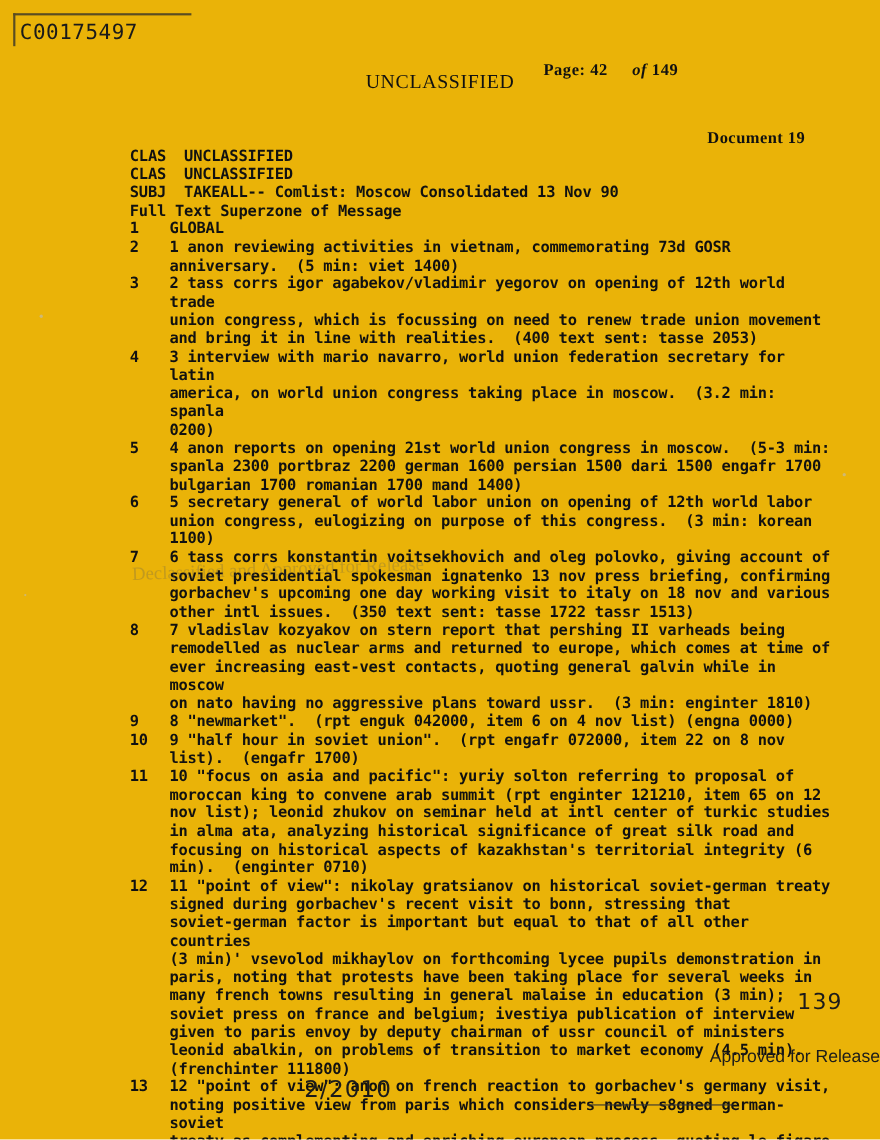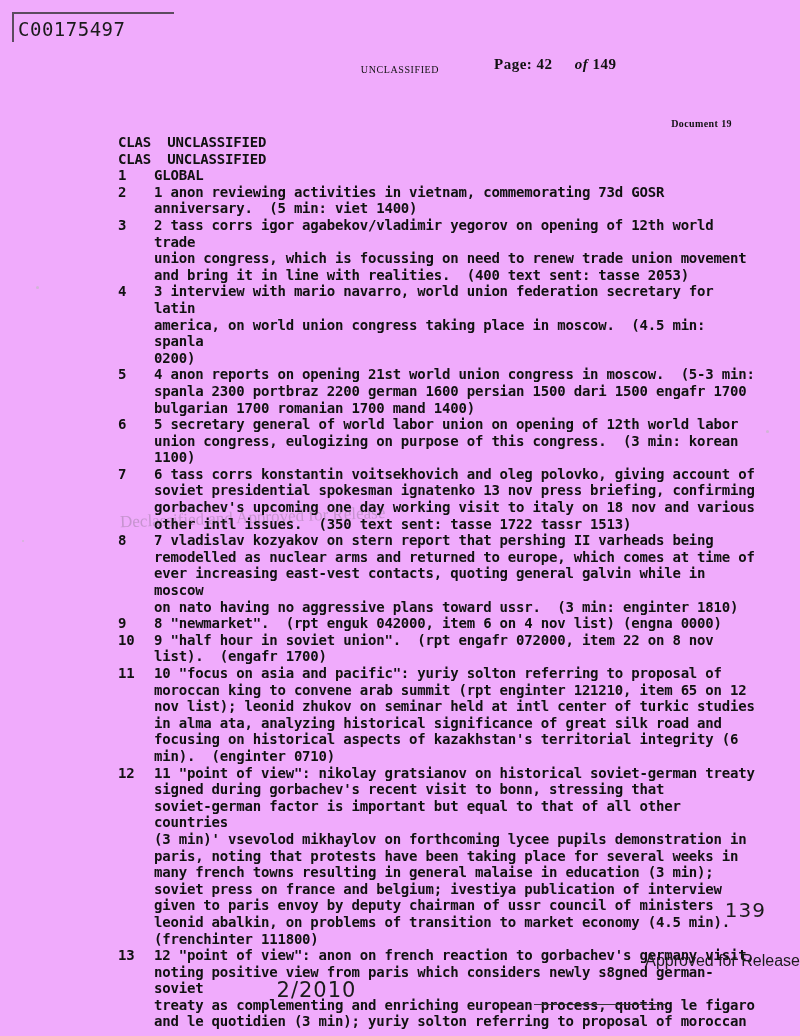--- a/index.html
+++ b/index.html
@@ -12,21 +12,21 @@
     height: 1036px;
     position: relative;
     font-family: "Liberation Serif", serif;
     color: #111;
     overflow: hidden;
   }
   .page {
     position: relative;
     width: 800px;
     height: 1036px;
-    background: #f0abfc;
+    background: #eab308;
   }
 
   
   .control-number {
     position: absolute;
     left: 18px;
     top: 18px;
     font-family: "DejaVu Sans Mono", monospace;
     font-size: 19px;
     letter-spacing: 0.5px;
@@ -43,21 +43,21 @@
     opacity: 0.75;
   }
 
   .classification {
     position: absolute;
     left: 0;
     top: 64px;
     width: 800px;
     text-align: center;
     font-family: "Liberation Serif", serif;
-    font-size: 10px;
+    font-size: 18px;
     letter-spacing: 0.6px;
   }
 
   .page-num {
     position: absolute;
     left: 494px;
     top: 56px;
     font-size: 15px;
     font-weight: bold;
     letter-spacing: 0.5px;
@@ -65,21 +65,21 @@
   .page-num .of {
     margin-left: 18px;
     font-weight: bold;
     font-style: italic;
   }
 
   .doc-num {
     position: absolute;
     right: 68px;
     top: 118px;
-    font-size: 10px;
+    font-size: 15px;
     font-weight: bold;
     letter-spacing: 0.4px;
   }
 
   
   .body-block {
     position: absolute;
     left: 118px;
     top: 134px;
     width: 640px;
@@ -181,40 +181,42 @@
     <span>149</span>
   </div>
 
   <div class="classification">UNCLASSIFIED</div>
 
   <div class="doc-num">Document 19</div>
 
   <div class="body-block">
     <div class="hdr-line">CLAS  UNCLASSIFIED</div>
     <div class="hdr-line">CLAS  UNCLASSIFIED</div>
+    <div class="hdr-line">SUBJ  TAKEALL-- Comlist: Moscow Consolidated 13 Nov 90</div>
+    <div class="hdr-line">Full Text Superzone of Message</div>
 
     <div class="row">
       <div class="num">1</div>
       <div class="txt">GLOBAL</div>
     </div>
     <div class="row">
       <div class="num">2</div>
       <div class="txt">1 anon reviewing activities in vietnam, commemorating 73d GOSR
 anniversary.  (5 min: viet 1400)</div>
     </div>
     <div class="row">
       <div class="num">3</div>
       <div class="txt">2 tass corrs igor agabekov/vladimir yegorov on opening of 12th world trade
 union congress, which is focussing on need to renew trade union movement
 and bring it in line with realities.  (400 text sent: tasse 2053)</div>
     </div>
     <div class="row">
       <div class="num">4</div>
       <div class="txt">3 interview with mario navarro, world union federation secretary for latin
-america, on world union congress taking place in moscow.  (4.5 min: spanla
+america, on world union congress taking place in moscow.  (3.2 min: spanla
 0200)</div>
     </div>
     <div class="row">
       <div class="num">5</div>
       <div class="txt">4 anon reports on opening 21st world union congress in moscow.  (5-3 min:
 spanla 2300 portbraz 2200 german 1600 persian 1500 dari 1500 engafr 1700
 bulgarian 1700 romanian 1700 mand 1400)</div>
     </div>
     <div class="row">
       <div class="num">6</div>

